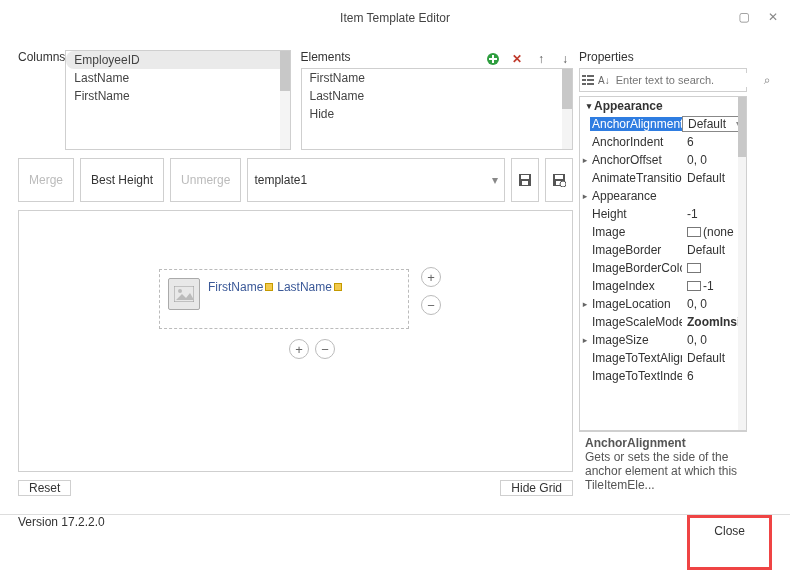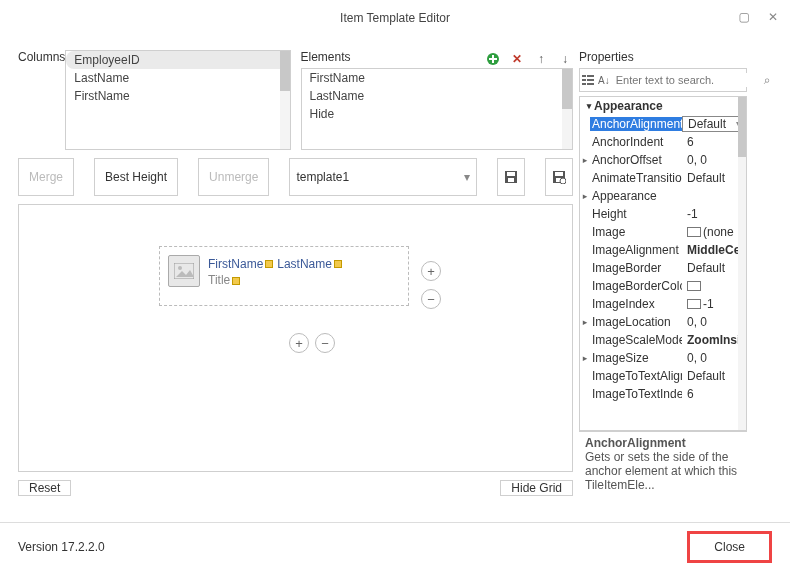--- a/index.html
+++ b/index.html
@@ -18,29 +18,29 @@
 .listbox { flex: 1; border: 1px solid #cfcfcf; position: relative; background: #fff; overflow: hidden; }
 .listbox .item { padding: 2px 8px; color: #444; cursor: pointer; border-radius: 8px; }
 .listbox .item.sel { background: #eaeaea; }
 .listbox .scroll { position: absolute; right: 0; top: 0; bottom: 0; width: 10px; background: #f4f4f4; }
 .listbox .scroll .thumb { background: #c8c8c8; width: 10px; height: 40px; position: absolute; top: 0; }
 
 .elements-head { display: flex; align-items: center; gap: 8px; }
 .elements-head .spacer { flex: 1; }
 .iconbtn { width: 16px; height: 16px; display: inline-flex; align-items: center; justify-content: center; cursor: pointer; color: #555; }
 
-.toolbar { display: flex; gap: 20px; height: 38px; margin-bottom: 8px; align-items: stretch; }
+.toolbar { display: flex; gap: 6px; height: 44px; margin-bottom: 8px; align-items: stretch; }
 .btn { border: 1px solid #cfcfcf; background: #fff; padding: 0 10px; display: inline-flex; align-items: center; cursor: pointer; color: #333; }
 .btn.disabled { color: #bbb; cursor: default; }
 .selectbox { flex: 1; border: 1px solid #cfcfcf; display: flex; align-items: center; padding: 0 6px; position: relative; }
 .selectbox .caret { position: absolute; right: 6px; color: #888; }
 .sqbtn { width: 28px; border: 1px solid #cfcfcf; display: inline-flex; align-items: center; justify-content: center; cursor: pointer; }
 
 .canvas { flex: 1; border: 1px solid #cfcfcf; position: relative; background: #fff; }
-.tile { position: absolute; left: 140px; top: 41px; width: 250px; height: 60px; border: 1px dashed #bbb; display: flex; padding: 8px; gap: 8px; }
+.tile { position: absolute; left: 140px; top: 58px; width: 250px; height: 60px; border: 1px dashed #bbb; display: flex; padding: 8px; gap: 8px; }
 .tile .imgplaceholder { width: 32px; height: 32px; border: 1px solid #aaa; background: #e8e8e8; display: flex; align-items: center; justify-content: center; border-radius: 2px; }
 .tile .textcol { display: flex; flex-direction: column; gap: 2px; }
 .tile .textcol .line1 { font-size: 14px; color: #3b5998; }
 .tile .textcol .line2 { font-size: 12px; color: #888; }
 .handle { display: inline-block; width: 8px; height: 8px; background: #f2c94c; border: 1px solid #c49a00; vertical-align: middle; margin-left: 2px; }
 .circlebtn { width: 20px; height: 20px; border: 1px solid #bbb; border-radius: 50%; display: inline-flex; align-items: center; justify-content: center; font-size: 13px; color: #666; cursor: pointer; background: #fff; }
 .side-buttons { position: absolute; left: 402px; top: 56px; display: flex; flex-direction: column; gap: 8px; }
 .bottom-buttons { position: absolute; left: 270px; top: 128px; display: flex; gap: 6px; }
 
 .canvas-footer { display: flex; justify-content: space-between; margin-top: 8px; }
@@ -54,21 +54,21 @@
 .propgrid .row { display: flex; align-items: center; height: 18px; }
 .propgrid .row .exp { width: 10px; text-align: center; color: #666; font-size: 9px; }
 .propgrid .row .name { width: 92px; padding-left: 2px; overflow: hidden; white-space: nowrap; }
 .propgrid .row .val { flex: 1; padding-left: 5px; overflow: hidden; white-space: nowrap; display: flex; align-items: center; gap: 2px; }
 .propgrid .row.sel .name { background: #2f7de1; color: #fff; }
 .propgrid .row.sel .val { border: 1px solid #888; height: 16px; }
 .swatch { width: 14px; height: 10px; border: 1px solid #777; background: #fff; display: inline-block; }
 .propdesc { border-top: 1px solid #cfcfcf; padding: 4px 6px; font-size: 11px; color: #555; min-height: 42px; }
 .propdesc .pname { font-weight: bold; }
 
-.footer { position: absolute; left: 0; right: 0; bottom: 0; height: 48px; border-top: 1px solid #ddd; display: flex; align-items: center; justify-content: space-between; padding: 0 18px; }
+.footer { position: absolute; left: 0; right: 0; bottom: 0; height: 56px; border-top: 1px solid #ddd; display: flex; justify-content: space-between; padding: 0 18px; }
 .closebtn { border: 3px solid #ef4444; padding: 6px 24px; cursor: pointer; background: #fff; }
 </style>
 </head>
 <body>
 
 <div class="titlebar">
   <div class="title">Item Template Editor</div>
   <div class="wincontrols">
     <span>▢</span>
     <span>✕</span>
@@ -145,23 +145,20 @@
           <svg width="20" height="16">
               <rect x="0" y="0" width="20" height="16" fill="#e8e8e8" stroke="#999"></rect>
               <circle cx="6" cy="5" r="2" fill="#bbb"></circle>
               <path d="M2 14 L8 8 L12 12 L16 7 L20 14 Z" fill="#bbb"></path>
             </svg>
         </div>
         <div class="textcol">
           <div class="line1">
             <span>FirstName</span><span class="handle"></span>
             <span>LastName</span><span class="handle"></span>
-          </div>
-          <div class="line2">
-            <span>Title</span><span class="handle"></span>
           </div>
         </div>
       </div>
       <div class="side-buttons">
         <div class="circlebtn">+</div>
         <div class="circlebtn">−</div>
       </div>
       <div class="bottom-buttons">
         <div class="circlebtn">+</div>
         <div class="circlebtn">−</div>
@@ -243,27 +240,20 @@
           <div class="row">
             <div class="exp"></div>
             <div class="name">Image</div>
             <div class="val">
               <span class="swatch"></span>
               <span>(none</span>
             </div>
           </div>
           <div class="row">
             <div class="exp"></div>
-            <div class="name">ImageAlignment</div>
-            <div class="val">
-              <span style="font-weight: bold;">MiddleCe</span>
-            </div>
-          </div>
-          <div class="row">
-            <div class="exp"></div>
             <div class="name">ImageBorder</div>
             <div class="val">
               <span>Default</span>
             </div>
           </div>
           <div class="row">
             <div class="exp"></div>
             <div class="name">ImageBorderColor</div>
             <div class="val">
               <span class="swatch"></span>

